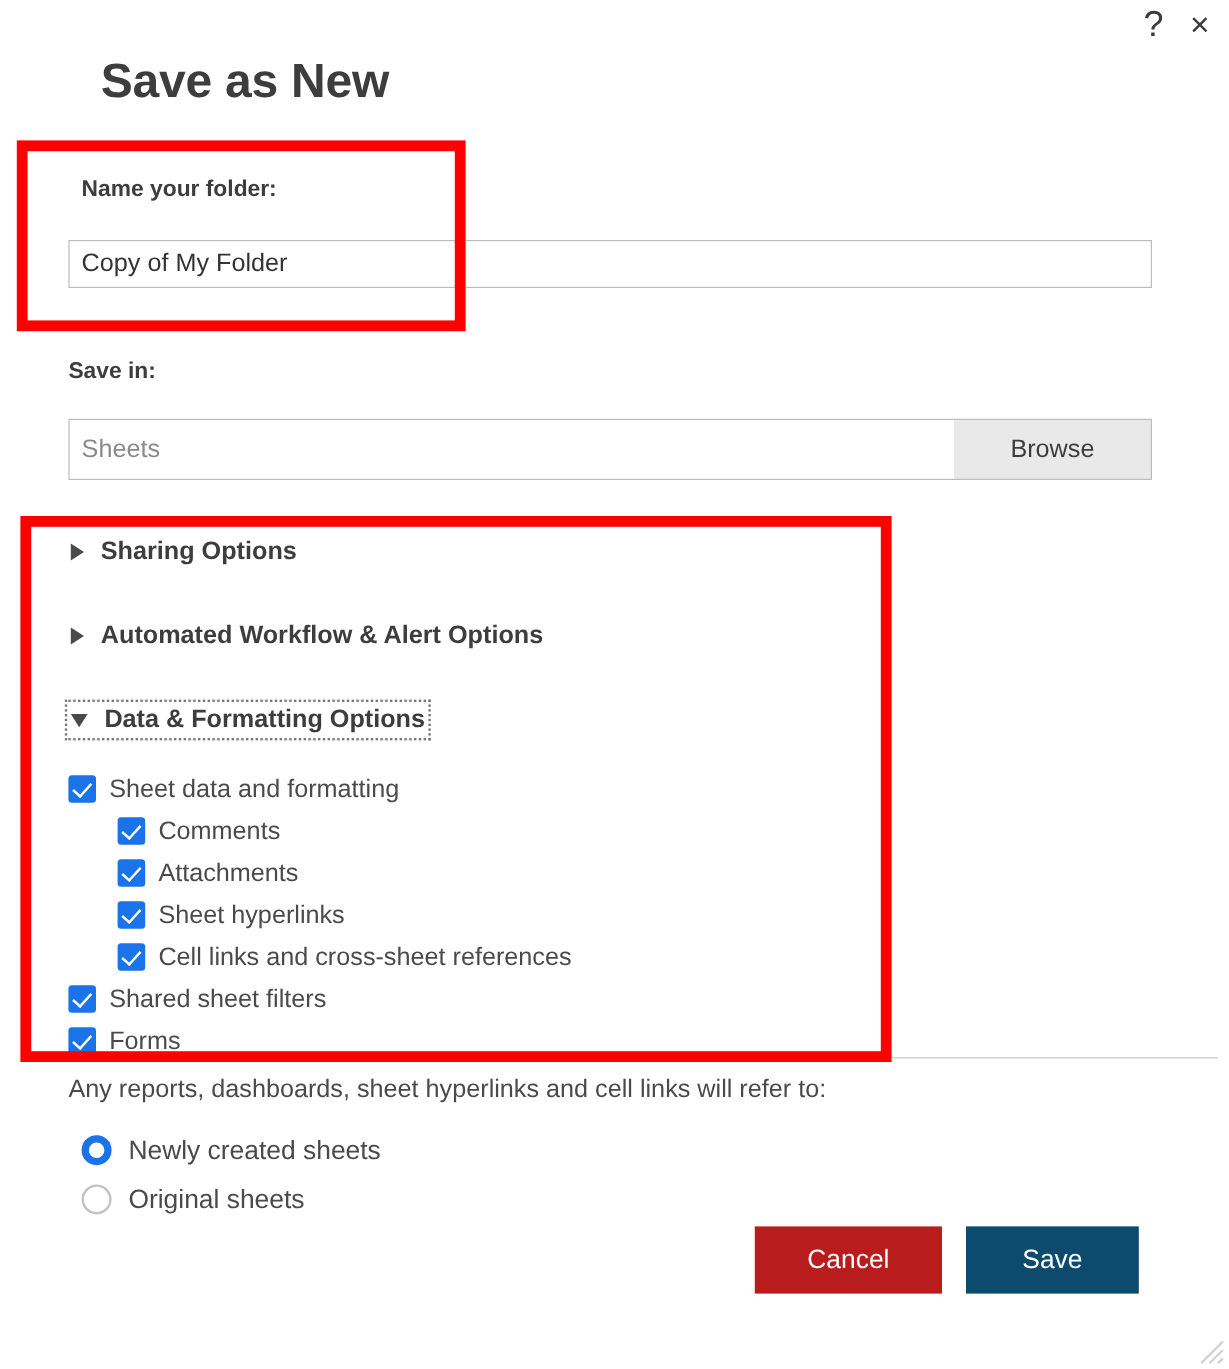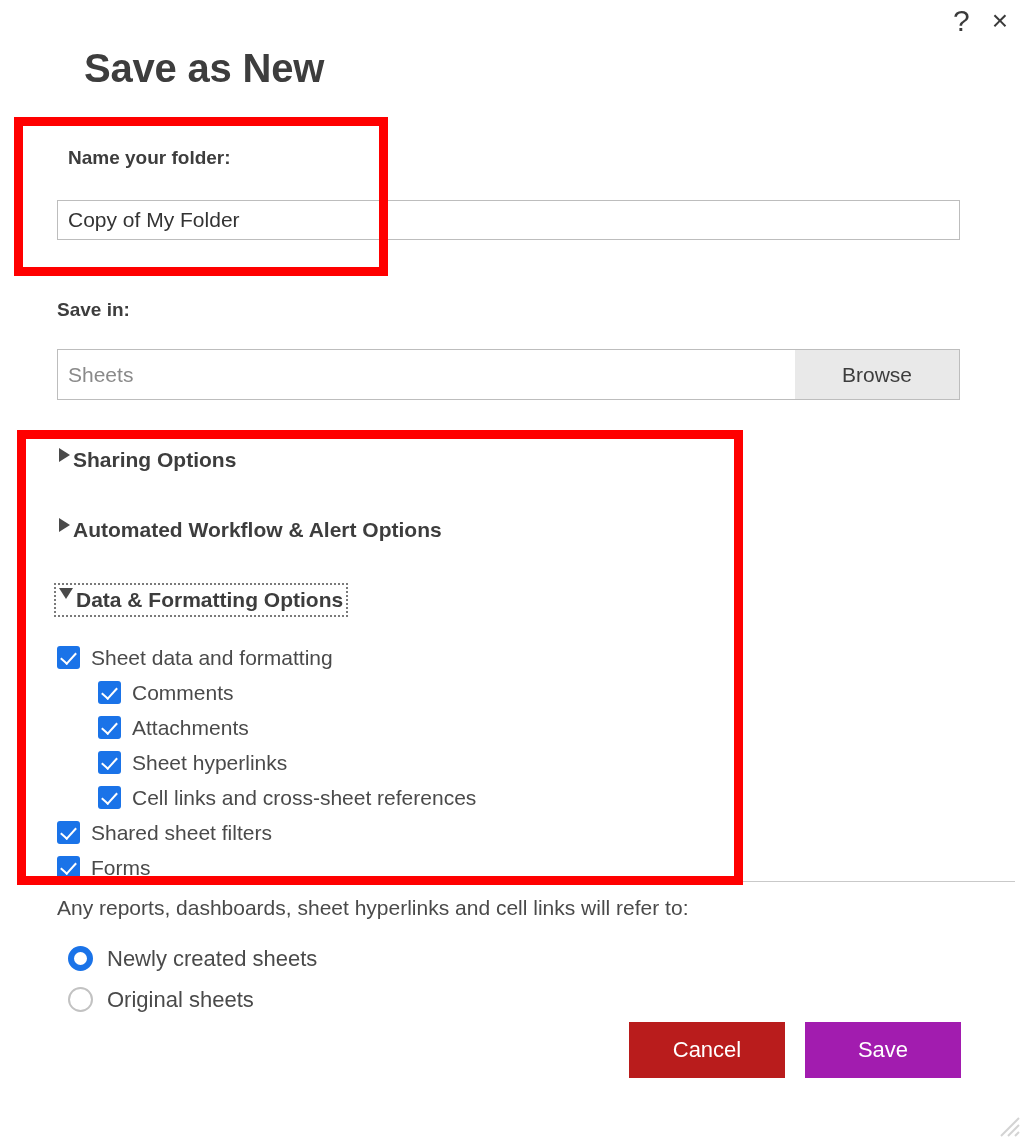--- a/index.html
+++ b/index.html
@@ -94,21 +94,22 @@
     cursor: pointer;
     display: flex;
     align-items: center;
     justify-content: center;
   }
 
   
   .section-row {
     position: absolute;
     display: flex;
-    gap: 3px;
+    align-items: center;
+    gap: 14px;
     cursor: pointer;
   }
   .tri {
     width: 0; height: 0;
     display: inline-block;
   }
   .tri-right {
     border-left: 11px solid #4a4a4a;
     border-top: 7px solid transparent;
     border-bottom: 7px solid transparent;
@@ -220,22 +221,22 @@
     justify-content: center;
   }
   #cancel-button {
     left: 629px; top: 1022px;
     width: 156px;
     background: #b91c1c;
     color: #ffffff;
   }
   #save-button {
     left: 805px; top: 1022px;
-    width: 156px;
-    background: #a21caf;
+    width: 144px;
+    background: #0c4a6e;
     color: #ffffff;
   }
 
   
   #resize-grip {
     position: absolute;
     right: 4px; bottom: 4px;
     width: 26px; height: 26px;
     cursor: nwse-resize;
     opacity: .55;

